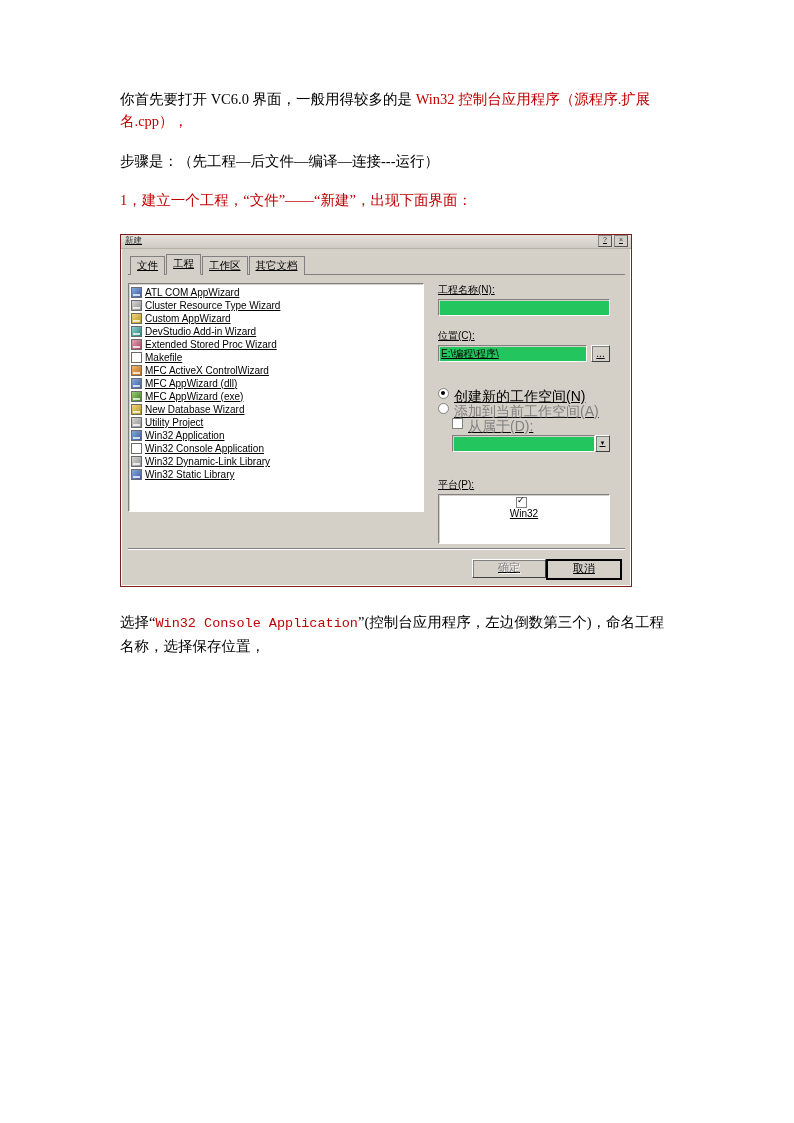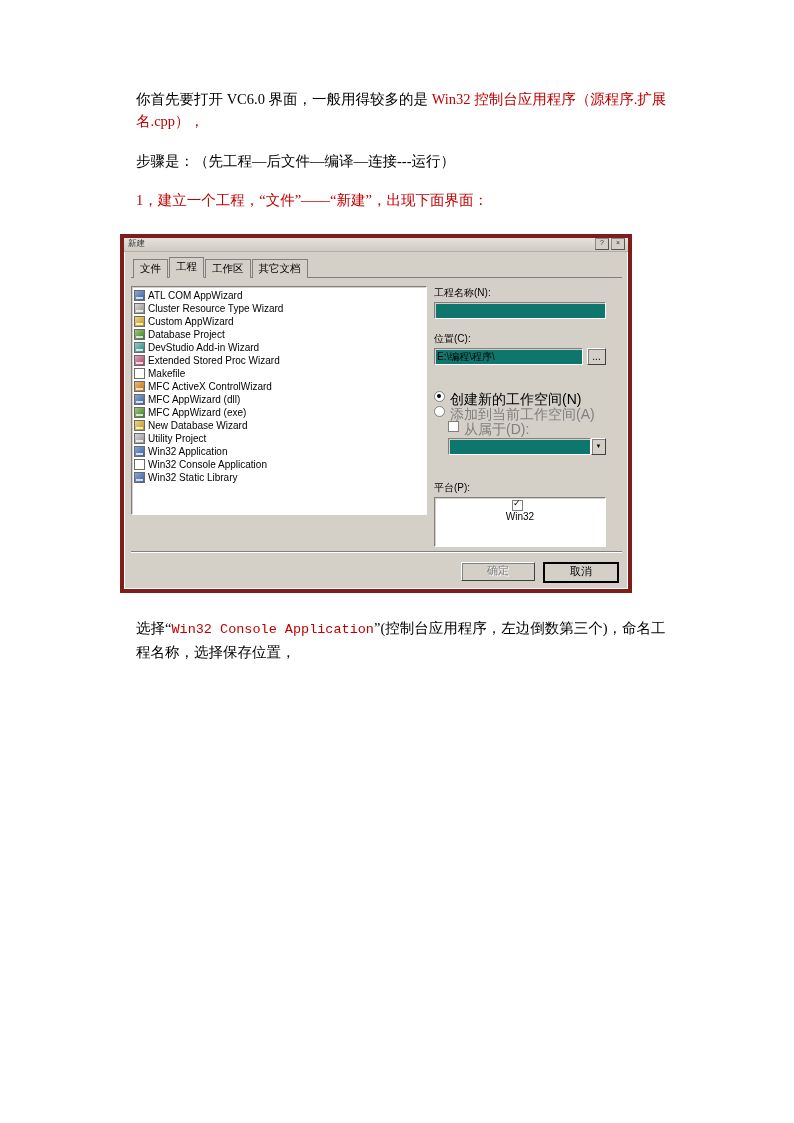--- a/index.html
+++ b/index.html
@@ -17,47 +17,48 @@
   }
   .page {
     position: absolute;
     left: 0; top: 0;
     width: 794px;
     height: 1123px;
     box-sizing: border-box;
     padding: 88px 120px 0 120px;
   }
   p.para {
-    margin: 0 0 17px 16px;
+    margin: 0 0 17px 0;
     font-size: 14.5px;
     line-height: 1.55;
     font-family: "Liberation Serif", serif;
   }
   .red {
     color: #c00000;
   }
   .mono {
     font-family: "Liberation Mono", monospace;
     font-size: 13.5px;
   }
 
   
   .dialog-wrap {
     margin: 22px 0 24px 0;
     width: 512px;
     position: relative;
   }
   .dialog {
-    border: 4px solid #7f1d1d;
+    border: 1px solid #7f1d1d;
     background: #d4d0c8;
     box-shadow: 0 0 0 1px #ffffff inset;
     font-family: "Liberation Sans", sans-serif;
     font-size: 10px;
     color: #000;
     position: relative;
+    text-decoration: underline;
   }
   .titlebar {
     height: 13px;
     background: linear-gradient(to bottom, #e6e3dc, #cfcbc3);
     border-bottom: 1px solid #b5b1a9;
     display: flex;
     align-items: center;
     padding: 0 2px;
   }
   .titlebar .tb-title {
@@ -151,27 +152,27 @@
   .ico::after {
     content: "";
     position: absolute;
     left: 1px; top: 6px;
     width: 7px; height: 2px;
     background: rgba(255,255,255,0.75);
   }
 
   .rightpane {
     width: 172px;
-    margin-left: 7px;
+    margin-left: 14px;
     font-size: 10px;
   }
   .fld-label { margin-bottom: 2px; font-size: 10px; }
   .textbox {
     height: 13px;
-    background: #0f766e;
+    background: #22c55e;
     border: 1px solid #808080;
     border-right-color: #ffffff;
     border-bottom-color: #ffffff;
     box-shadow: 1px 1px 0 #d4d0c8 inset;
     font-size: 10px;
     padding: 1px 2px;
     box-sizing: content-box;
     line-height: 13px;
     overflow: hidden;
     white-space: nowrap;
@@ -255,21 +256,20 @@
     border-right-color: #ffffff;
     border-bottom-color: #ffffff;
     box-shadow: 1px 1px 0 #d4d0c8 inset;
     padding: 2px 3px;
     font-size: 10px;
   }
   .platform-item { display: flex; align-items: center; flex-direction: column; }
   .btn-row {
     display: flex;
     justify-content: flex-end;
-    gap: 8px;
     margin-top: 9px;
     padding-right: 3px;
   }
   .dlg-btn {
     width: 72px;
     height: 17px;
     line-height: 15px;
     text-align: center;
     font-size: 11px;
     background: #d4d0c8;
@@ -326,24 +326,20 @@
               </div>
             <div class="li">
                 <span class="ico grey"></span>
                 <span>Cluster Resource Type Wizard</span>
               </div>
             <div class="li">
                 <span class="ico yellow"></span>
                 <span>Custom AppWizard</span>
               </div>
             <div class="li">
-                <span class="ico green"></span>
-                <span>Database Project</span>
-              </div>
-            <div class="li">
                 <span class="ico teal"></span>
                 <span>DevStudio Add-in Wizard</span>
               </div>
             <div class="li">
                 <span class="ico pink"></span>
                 <span>Extended Stored Proc Wizard</span>
               </div>
             <div class="li">
                 <span class="ico white"></span>
                 <span>Makefile</span>
@@ -368,20 +364,24 @@
                 <span class="ico grey"></span>
                 <span>Utility Project</span>
               </div>
             <div class="li">
                 <span class="ico blue"></span>
                 <span>Win32 Application</span>
               </div>
             <div class="li">
                 <span class="ico white"></span>
                 <span>Win32 Console Application</span>
+              </div>
+            <div class="li">
+                <span class="ico grey"></span>
+                <span>Win32 Dynamic-Link Library</span>
               </div>
             <div class="li">
                 <span class="ico blue"></span>
                 <span>Win32 Static Library</span>
               </div>
           </div>
 
           <div class="rightpane">
 
             <div class="fld-label">工程名称(N):</div>

